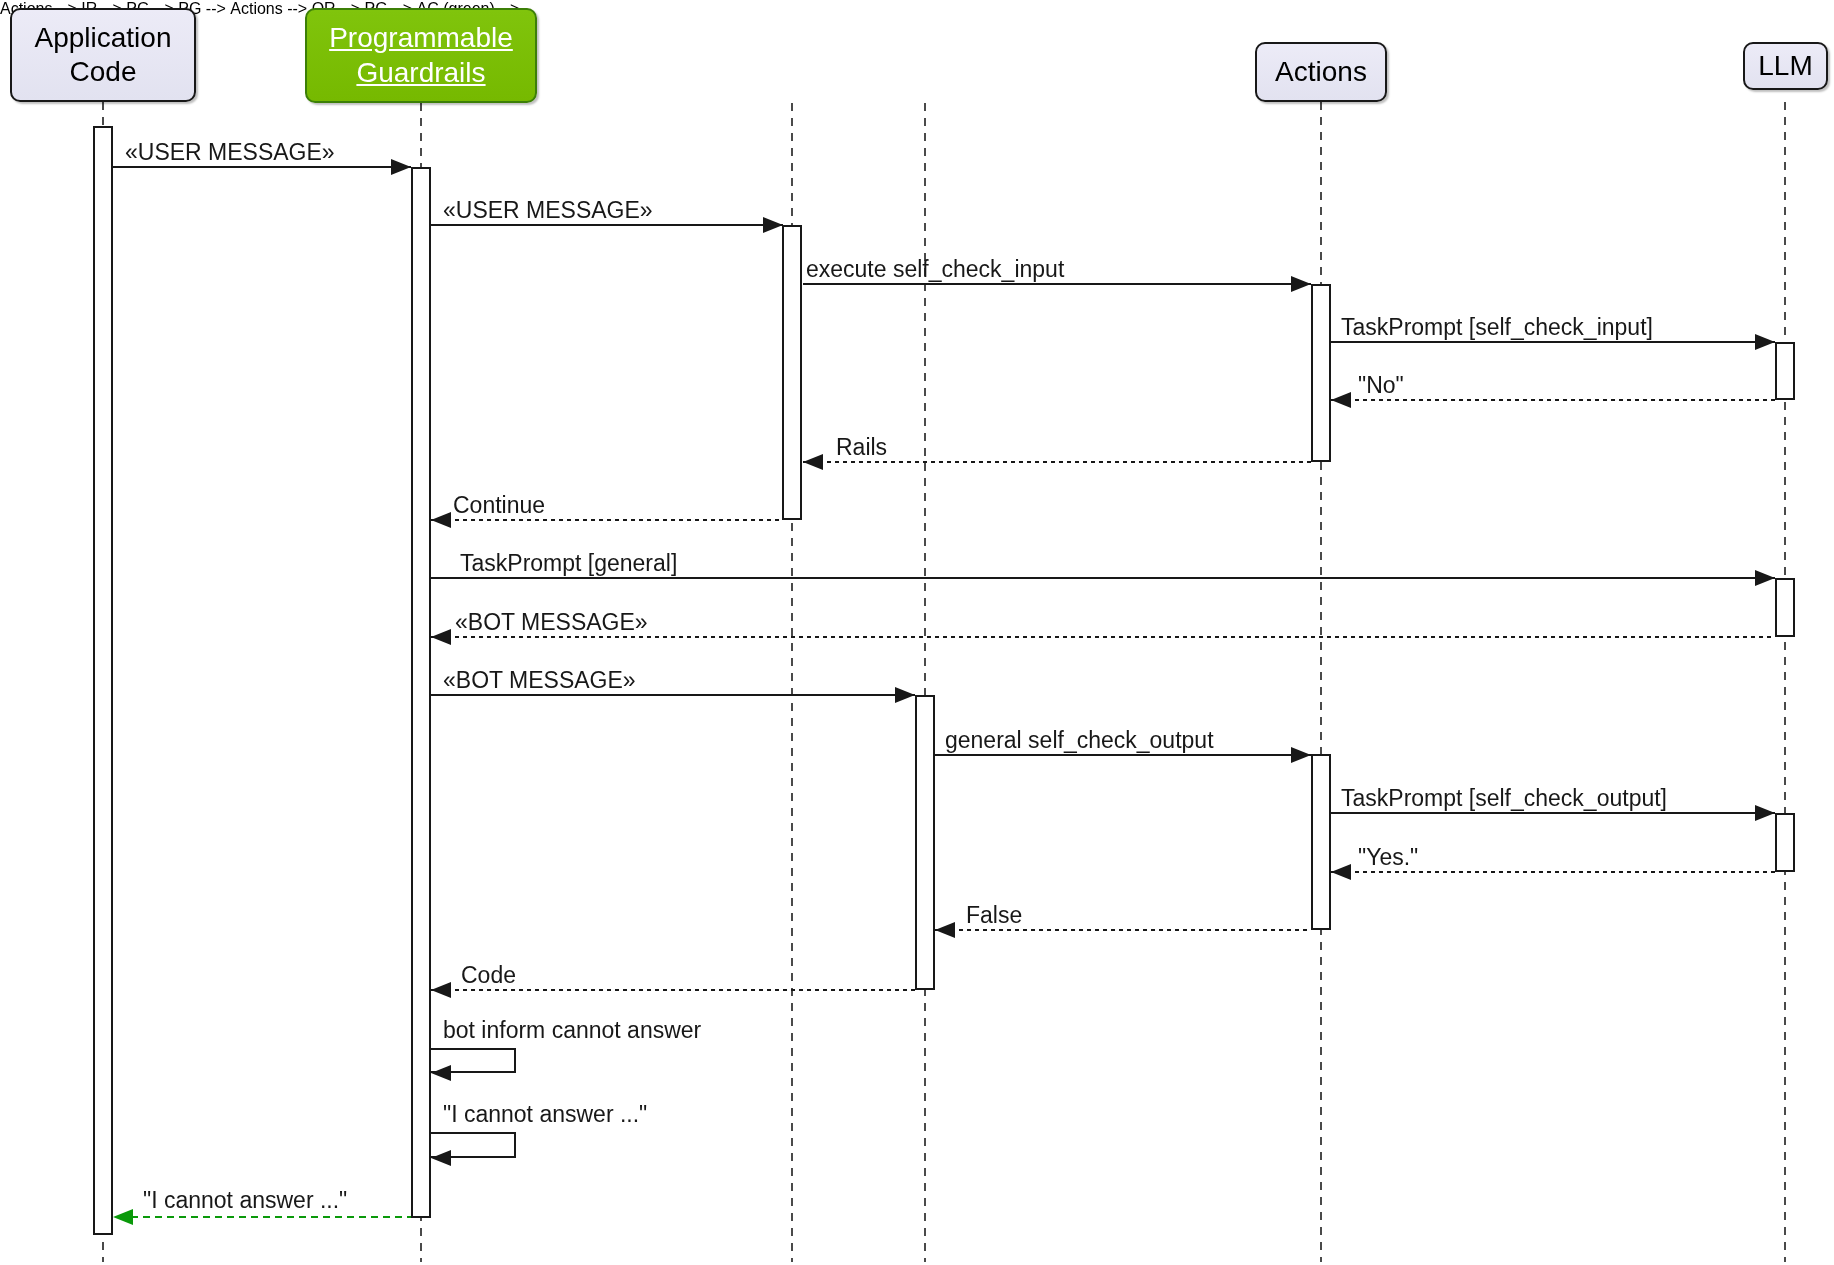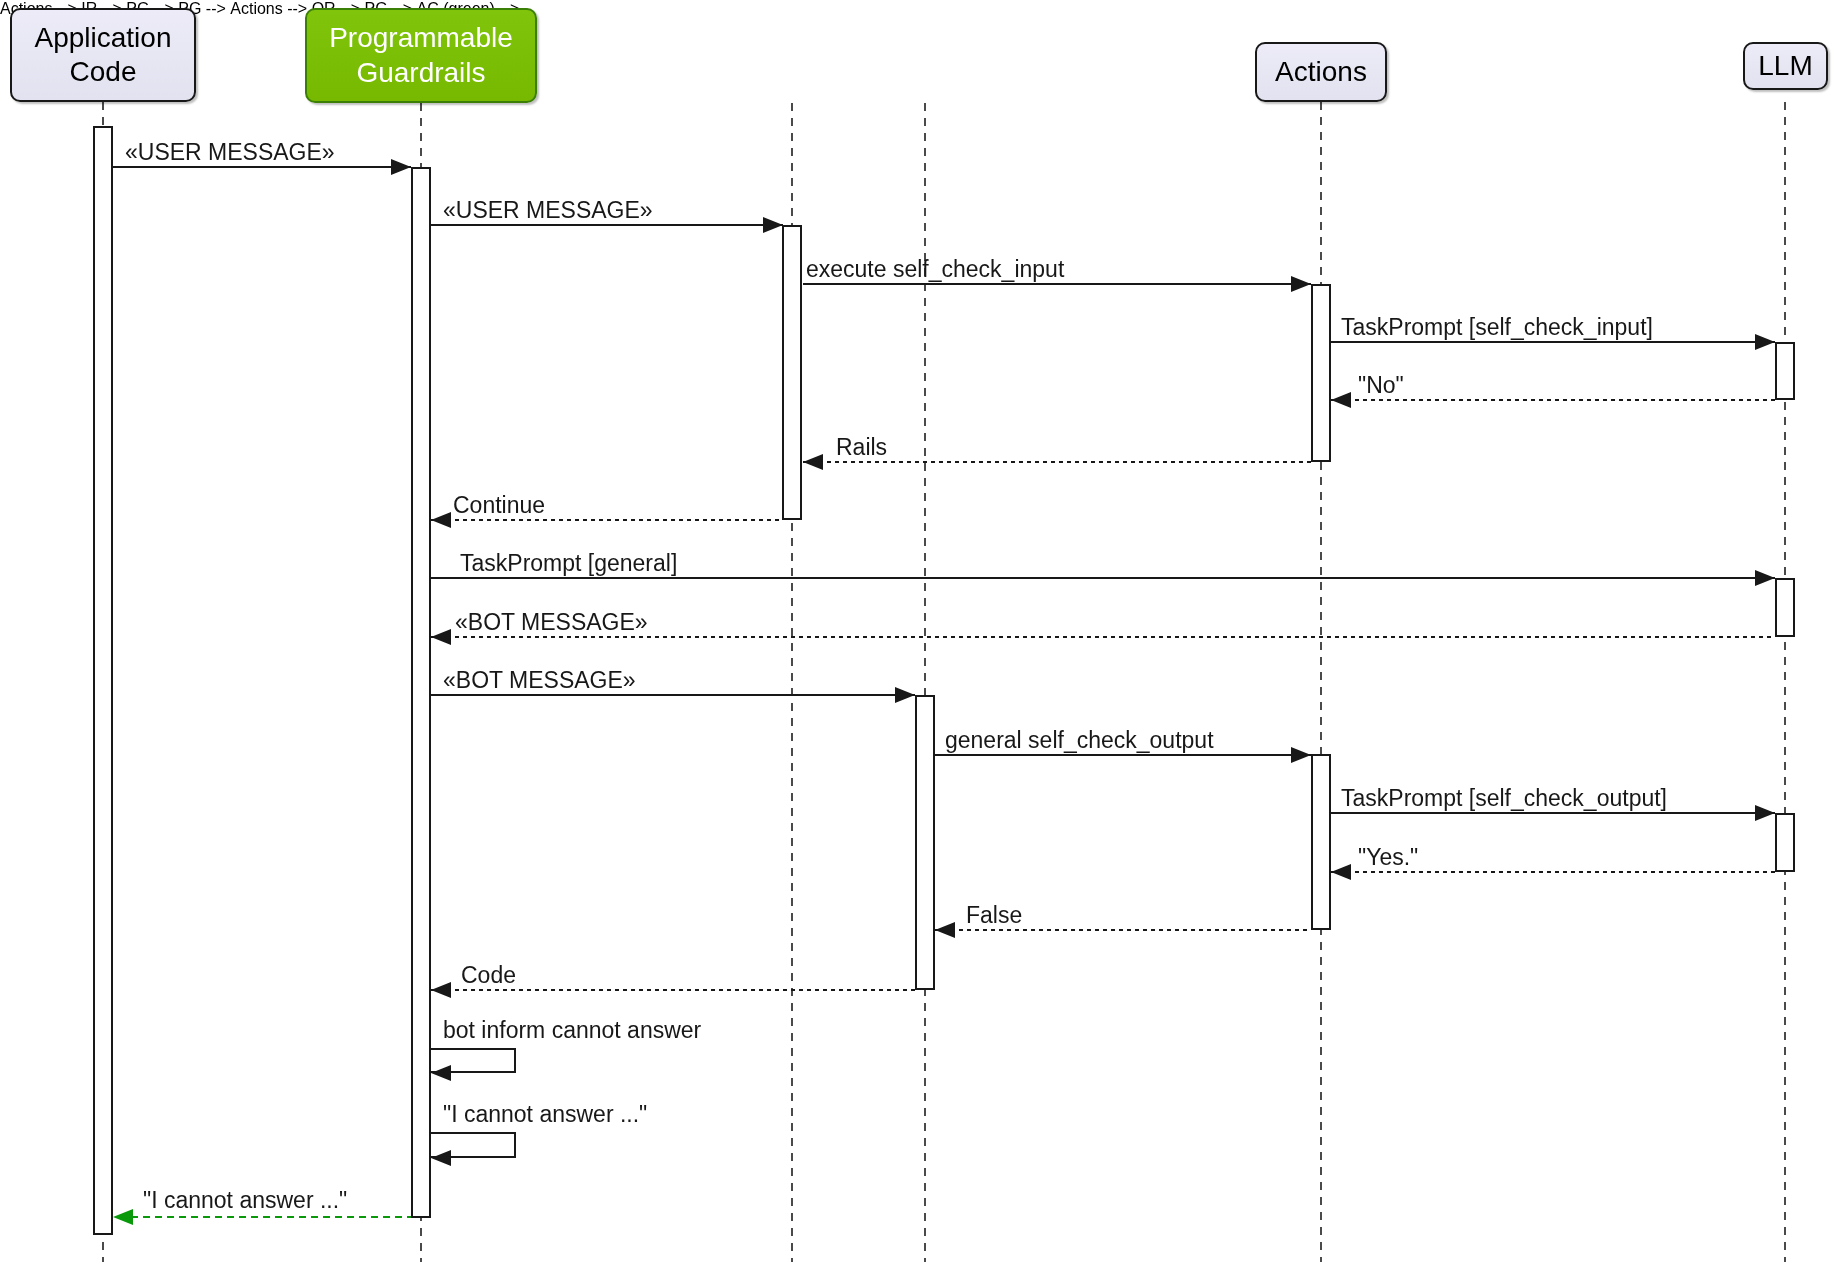--- a/index.html
+++ b/index.html
@@ -18,21 +18,21 @@
     text-align:center;font-size:28px;line-height:1.22;
     box-shadow:2px 2px 2px rgba(0,0,0,0.25);
     padding:2px 6px;
   }
   .p-neutral{
     background:linear-gradient(#ecebf7,var(--participant-neutral-bg,#e2e2f0));
     color:#000;
   }
   .p-green{
     background:linear-gradient(#80c40c,var(--participant-green-bg,#76b900));
-    color:#fff;border-color:var(--participant-green-border,#3c7f07);
+    color:#fff;border-color:var(--participant-green-border,#3c7f07);text-decoration:underline;
   }
   .lifeline{
     position:absolute;width:2px;
     background:repeating-linear-gradient(180deg,var(--lifeline,#4a4a4a) 0 8px,transparent 8px 15px);
   }
   .activation{
     position:absolute;box-sizing:border-box;width:20px;
     background:#ffffff;border:2px solid var(--line,#181818);
   }
   .line{position:absolute;height:2px;}

